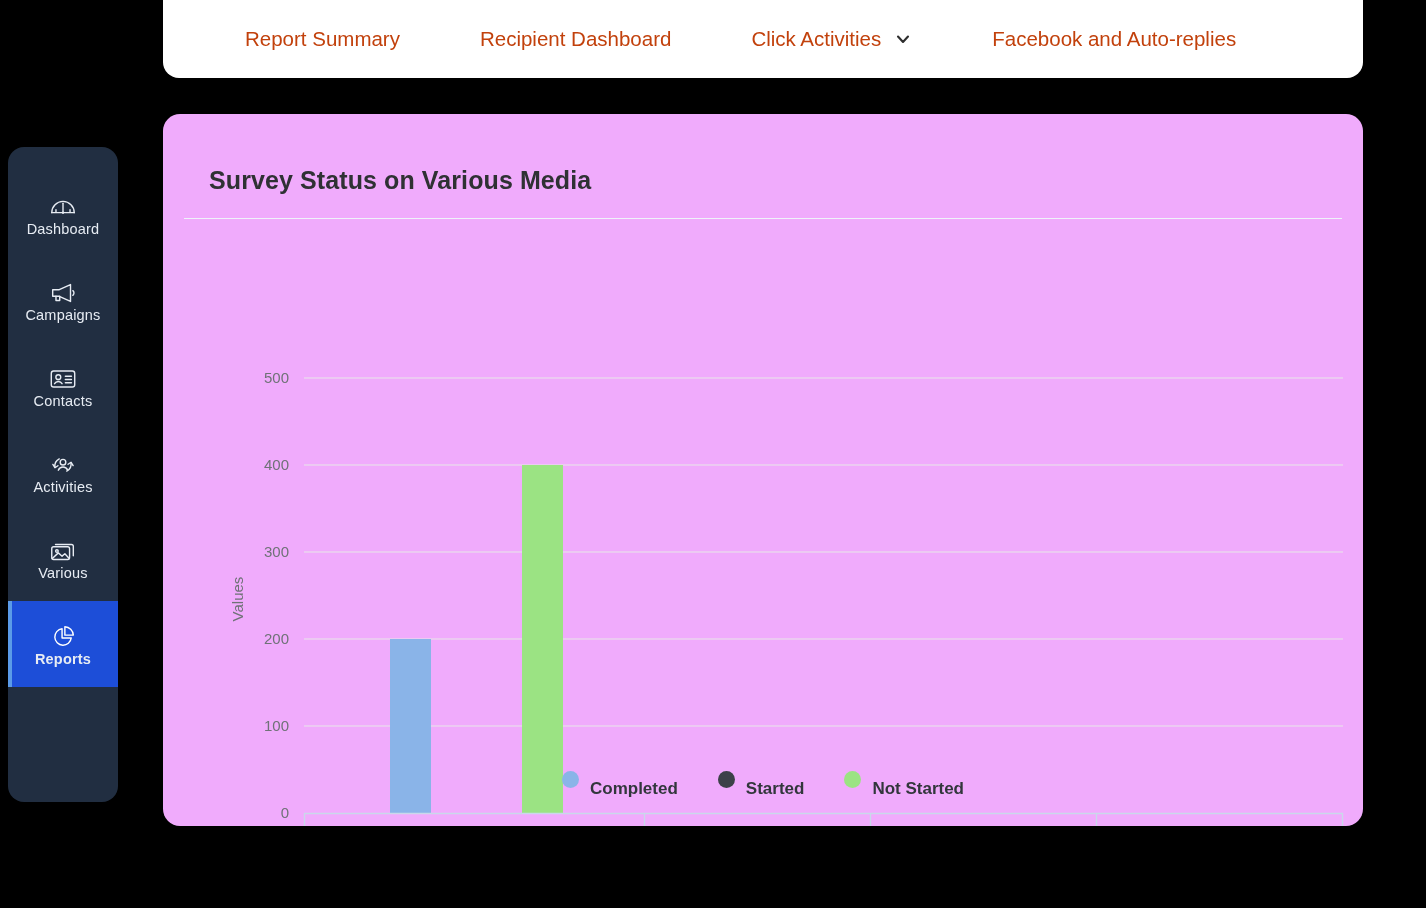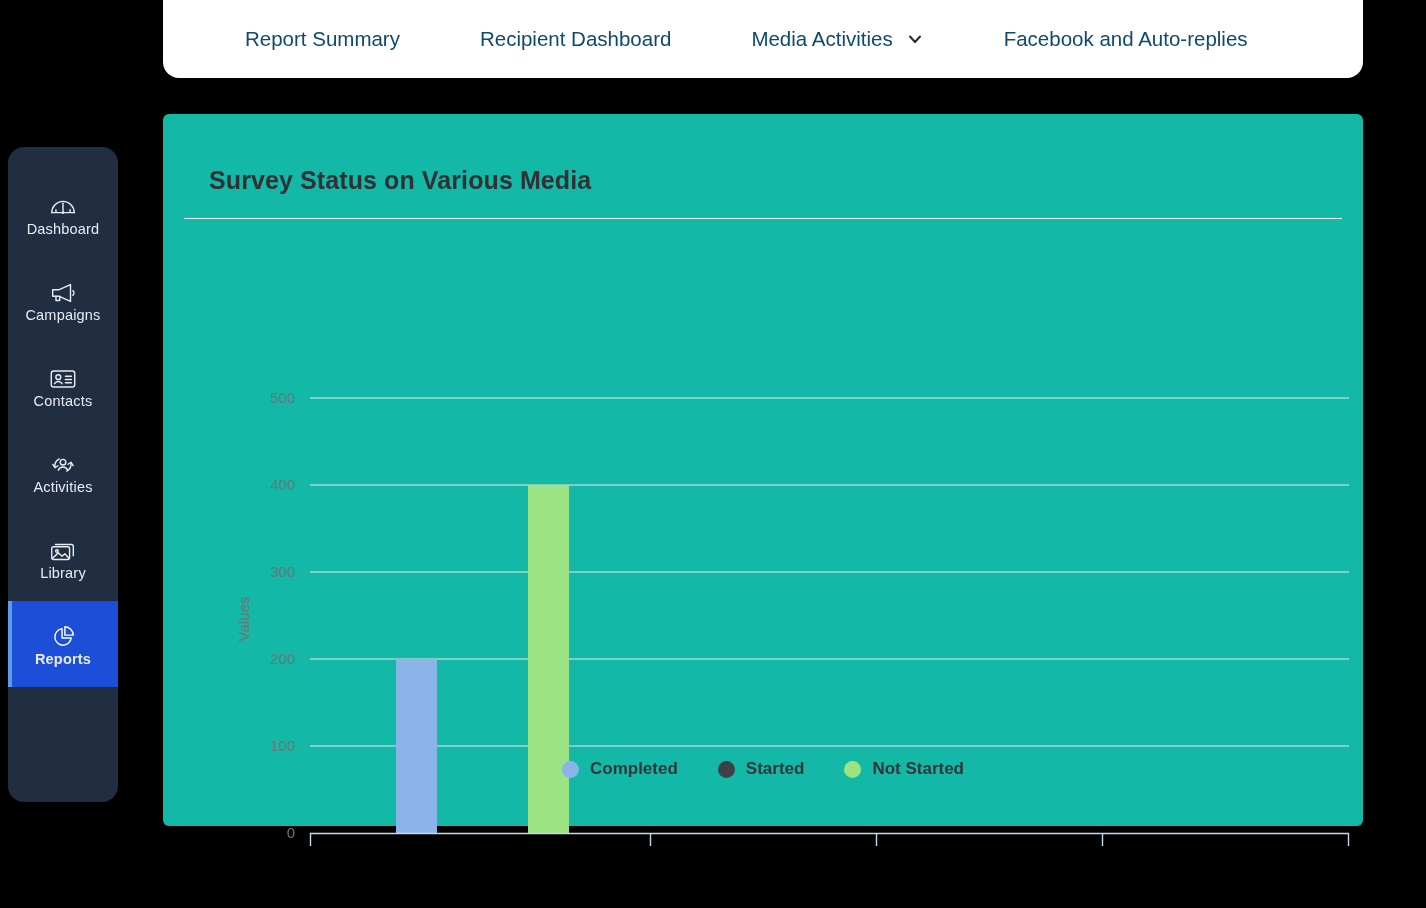--- a/index.html
+++ b/index.html
@@ -50,61 +50,61 @@
     border-bottom-right-radius:16px;
     display:flex; align-items:center;
   }
   .tabs-row { display:flex; align-items:center; height:100%; padding-left:42px; gap:0; }
   .tab {
     position:relative;
     height:100%;
     display:flex; align-items:center; gap:13px;
     padding:0 40px;
     font-size:20.5px;
-    color:#0c4a6e;
+    color:#c2410c;
     cursor:pointer;
     white-space:nowrap;
   }
   .tab.active { color:#4a90e2; }
   .tab.active::after {
     content:""; position:absolute;
     left:36px; right:36px; bottom:16px;
     height:3px; background:#4a90e2; border-radius:2px;
   }
   .chevron { width:18px; height:18px; display:block; }
   .chevron svg { width:18px; height:18px; display:block; }
 
   
   .chart-card {
     position:absolute; left:163px; top:114px;
     width:1200px; height:712px;
-    background:#14b8a6;
-    border-radius:6px;
+    background:#f0abfc;
+    border-radius:17px;
   }
   .chart-title {
     position:absolute; left:46px; top:52px;
     font-size:25px; color:#2f3134; letter-spacing:.1px;
   }
   .title-divider {
     position:absolute; left:21px; right:21px; top:104px;
     height:1px; background:#eef3f9;
   }
   .plot {
-    position:absolute; left:14px; top:0; width:1200px; height:712px;margin-top:20px;
+    position:absolute; left:8px; top:0; width:1200px; height:712px;
   }
   .plot svg { display:block; }
 
   
   .legend {
     position:absolute; left:0; right:0; top:645px;
     display:flex; align-items:center; justify-content:center; gap:40px;
   }
   .legend-item { display:flex; align-items:center; gap:11px; }
   .legend-dot { width:17px; height:17px; border-radius:50%; display:block; }
-  .legend-label { font-size:17px; font-weight:bold; color:#32363c; }
+  .legend-label { font-size:17px; font-weight:bold; color:#32363c;margin-top:20px; }
 </style>
 </head>
 <body>
 
 <div id="root">
 
   <nav class="sidebar">
 
     <div class="nav-item">
       <span class="nav-icon">
@@ -162,21 +162,21 @@
 
     <div class="nav-item">
       <span class="nav-icon">
         <svg viewBox="0 0 32 32" fill="none" stroke="#e7ecf3" stroke-width="1.5" stroke-linejoin="round" stroke-linecap="round">
           <path d="M8 9 L25 9 A2 2 0 0 1 27 11 L27 21"></path>
           <rect x="4" y="11.5" width="19" height="13.5" rx="2"></rect>
           <circle cx="9.5" cy="16" r="1.4"></circle>
           <path d="M4.6 24 L11 18 L15 21.5 L18 19 L22.6 24"></path>
         </svg>
       </span>
-      <span class="nav-label">Library</span>
+      <span class="nav-label">Various</span>
     </div>
 
     <div class="nav-item active">
       <span class="nav-icon">
         <svg viewBox="0 0 32 32" fill="none" stroke="#ffffff" stroke-width="1.5" stroke-linejoin="round" stroke-linecap="round">
           <path d="M15 7.2 A8.8 8.8 0 1 0 24.8 17 L15 17 Z"></path>
           <path d="M18 5 A9.5 9.5 0 0 1 27 14 L18 14 Z"></path>
         </svg>
       </span>
       <span class="nav-label">Reports</span>
@@ -186,21 +186,21 @@
 
   <div class="tabs-card">
     <div class="tabs-row">
       <div class="tab">
         <span>Report Summary</span>
       </div>
       <div class="tab">
         <span>Recipient Dashboard</span>
       </div>
       <div class="tab">
-        <span>Media Activities</span>
+        <span>Click Activities</span>
         <span class="chevron">
           <svg viewBox="0 0 18 18" fill="none" stroke="#2e2e2e" stroke-width="2.1" stroke-linecap="round" stroke-linejoin="round">
             <path d="M4 6.5 L9 12 L14 6.5"></path>
           </svg>
         </span>
       </div>
       <div class="tab">
         <span>Facebook and Auto-replies</span>
       </div>
     </div>

